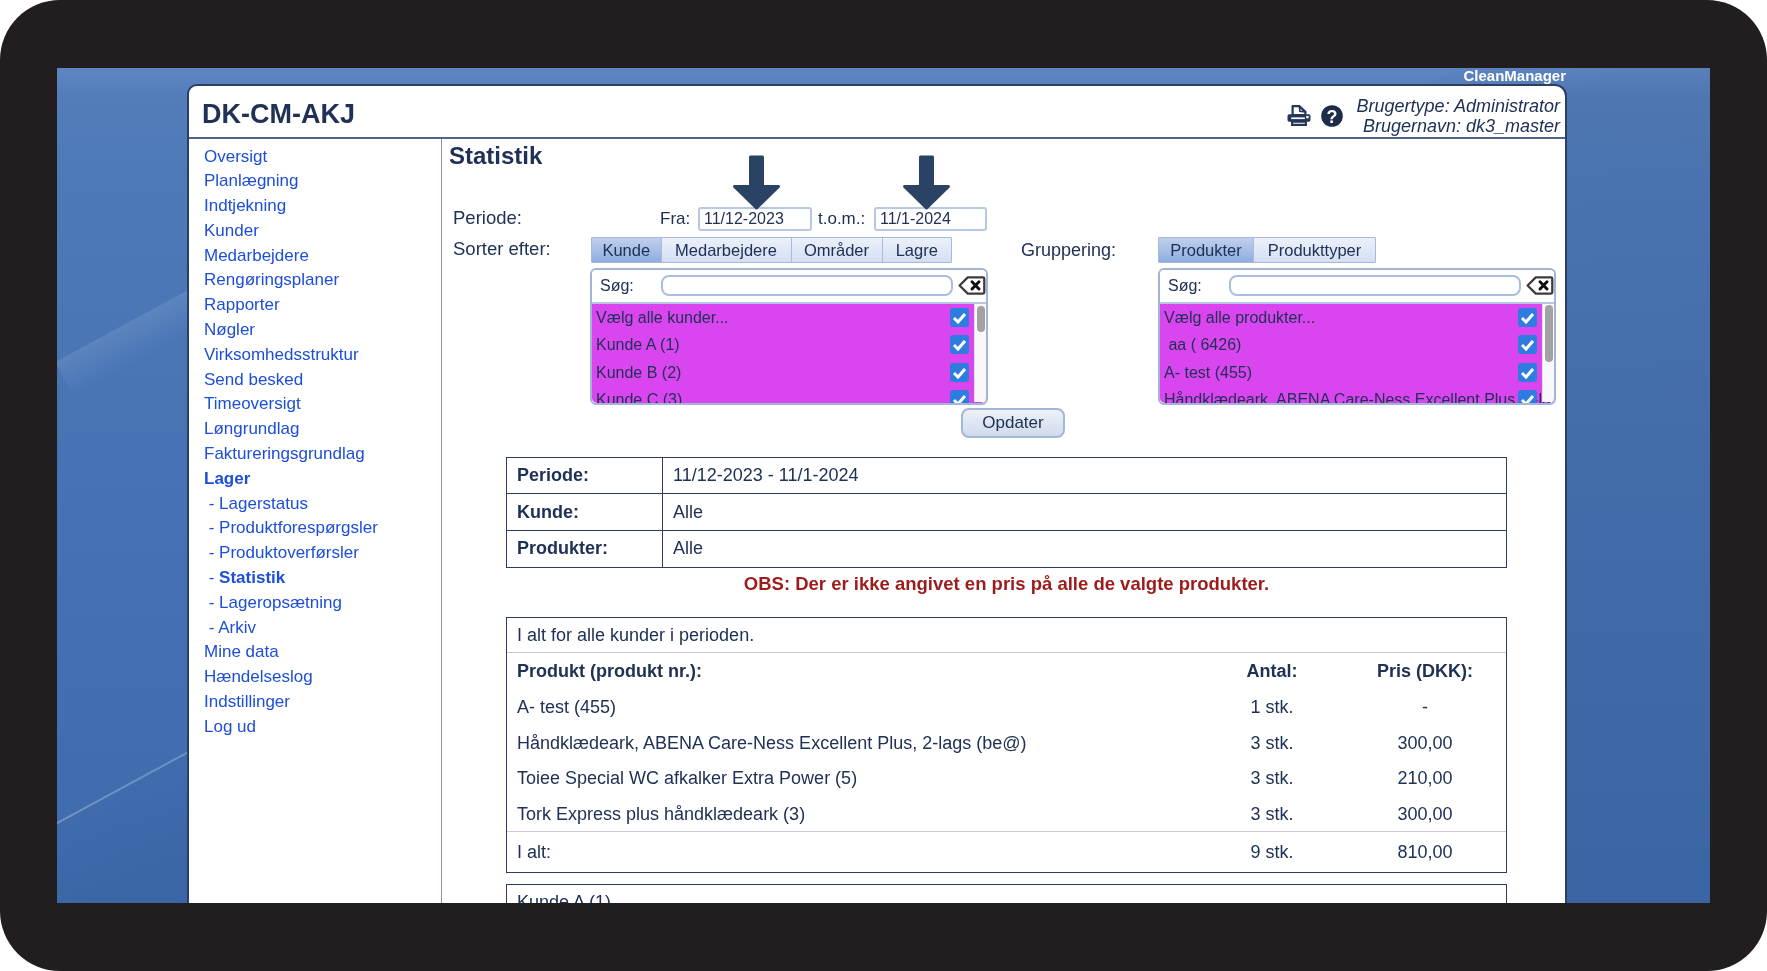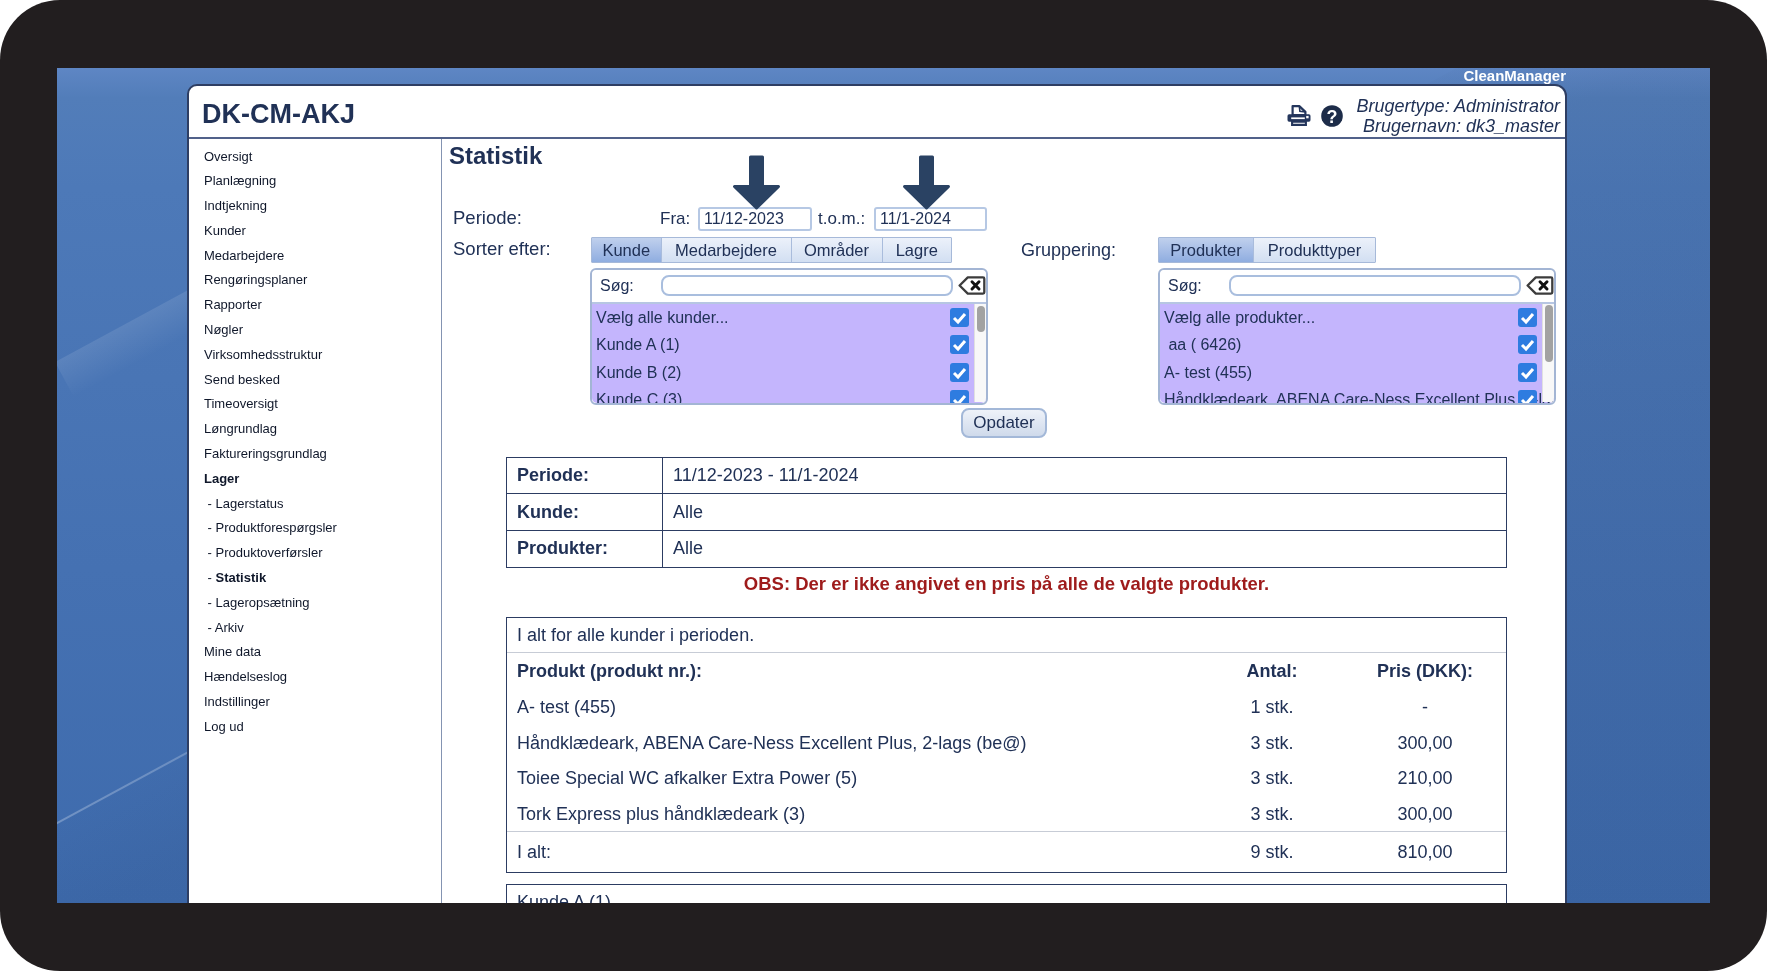--- a/index.html
+++ b/index.html
@@ -10,42 +10,42 @@
 #ray1{top:919px;background:linear-gradient(to bottom,rgba(15,25,50,0.015) 0,rgba(15,25,50,0.06) 90px,rgba(15,25,50,0.08) 400px)}
 #ray2{top:310px;background:none}
 .rayline{position:absolute;transform-origin:0 0;transform:rotate(-28.4deg);left:-2px;height:2px}
 #rl1{top:755px;width:420px;background:linear-gradient(90deg,rgba(255,255,255,0.26),rgba(255,255,255,0.2) 60%,rgba(255,255,255,0))}
 #rl2{top:294px;width:300px;height:40px;background:linear-gradient(to bottom,rgba(255,255,255,0.10),rgba(255,255,255,0))}
 .cm{position:absolute;left:1209px;top:-1px;width:300px;text-align:right;color:#fff;font-weight:bold;font-size:15px;line-height:17px}
 .panel{position:absolute;left:130px;top:16px;width:1380px;height:900px;background:#fff;border:2px solid #2e3e63;border-radius:10px 12px 0 0}
 .title{position:absolute;left:13px;top:15px;font-size:27px;line-height:27px;font-weight:bold;color:#203156}
 .hline{position:absolute;left:0;right:0;top:51px;height:2px;background:#51618a}
 .uinfo{position:absolute;right:5px;top:9.5px;text-align:right;font-style:italic;font-size:18px;line-height:20.5px;color:#203156}
-.menu{position:absolute;left:15px;top:58.5px;font-size:13px;line-height:24.8px;color:#0f172a;white-space:pre}
+.menu{position:absolute;left:15px;top:58.5px;font-size:17px;line-height:24.8px;color:#1d4ed8;white-space:pre}
 .menu b{font-weight:bold}
 .vdiv{position:absolute;left:252px;top:53px;bottom:0;width:1px;background:#8494b2}
 .stat{position:absolute;left:260px;top:58px;font-size:24px;line-height:24px;font-weight:bold;color:#203156}
 .lbl{position:absolute;font-size:18.5px;line-height:22px;color:#203156}
 .datein{position:absolute;height:24px;border:2px solid #b6c8e4;border-radius:3px;background:#fff;color:#203156;font-size:16px;text-align:left;padding-left:4px;line-height:20px}
 .tabs{position:absolute;display:flex;height:26px;border-radius:1px;overflow:hidden;border:1px solid #a6b9d9}
 .tab{height:100%;display:flex;align-items:center;justify-content:center;font-size:16.5px;color:#203156;
  background:linear-gradient(#ecf1fa,#d2dff2);border-right:1px solid #a9bcdc}
 .tab:last-child{border-right:none}
 .tab.sel{background:linear-gradient(#c0d0ed,#8fade0)}
 .box{position:absolute;width:398px;height:137px;border:2px solid #a3b5d4;border-radius:6px;background:#fff}
 .srow{position:absolute;left:0;right:0;top:0;height:34px;background:#fff;border-bottom:2px solid #b7c6e2;border-radius:5px 5px 0 0}
 .slbl{position:absolute;left:8px;top:7px;font-weight:normal;font-size:16px;color:#203156}
 .sin{position:absolute;left:69px;top:5px;width:292px;height:21px;border:2px solid #a9bede;border-radius:8px;background:#fff}
 .clr{position:absolute;left:366px;top:5.5px}
-.list{position:absolute;left:0;right:0;top:34px;bottom:0;background:#c4b5fd;border-radius:0 0 5px 5px;overflow:hidden}
+.list{position:absolute;left:0;right:0;top:34px;bottom:0;background:#d946ef;border-radius:0 0 5px 5px;overflow:hidden}
 .row{position:relative;height:27.3px;font-size:16px;color:#203156;line-height:27.3px;padding-left:4px;white-space:nowrap}
 .cbx{position:absolute;left:358px;top:4px}
 .sbar{position:absolute;top:0px;bottom:1px;right:0;width:12px;background:#f8f8f8;border-left:1px solid #e0e0e0}
 .thumb{position:absolute;left:2px;width:8px;background:#a2a2a2;border-radius:4px}
-.btn{position:absolute;left:772px;top:322px;width:86px;height:30px;border:2px solid #a3b8d8;border-radius:8px;
+.btn{position:absolute;left:772px;top:322px;width:104px;height:30px;border:2px solid #a3b8d8;border-radius:8px;
  background:linear-gradient(#eef2f9,#cfdaeb);font-size:17px;color:#203156;display:flex;align-items:center;justify-content:center}
 .tbl{position:absolute;left:317px;width:1001px;border:1px solid #2c3c62;color:#203156;font-size:18px}
 .t1row{position:relative;height:36px;line-height:35px;border-bottom:1px solid #2c3c62}
 .t1row:last-child{border-bottom:none;height:36px}
 .t1row b{position:absolute;left:10px}
 .t1row span{position:absolute;left:166px}
 .t1sep{position:absolute;left:155px;top:0;bottom:0;width:1px;background:#2c3c62}
 .obs{position:absolute;left:317px;width:1001px;top:487px;text-align:center;font-weight:bold;font-size:18.5px;color:#9e1b1b}
 .t2row{position:relative;white-space:nowrap;color:#203156}
 .t2row .lft{position:absolute;left:10px}

